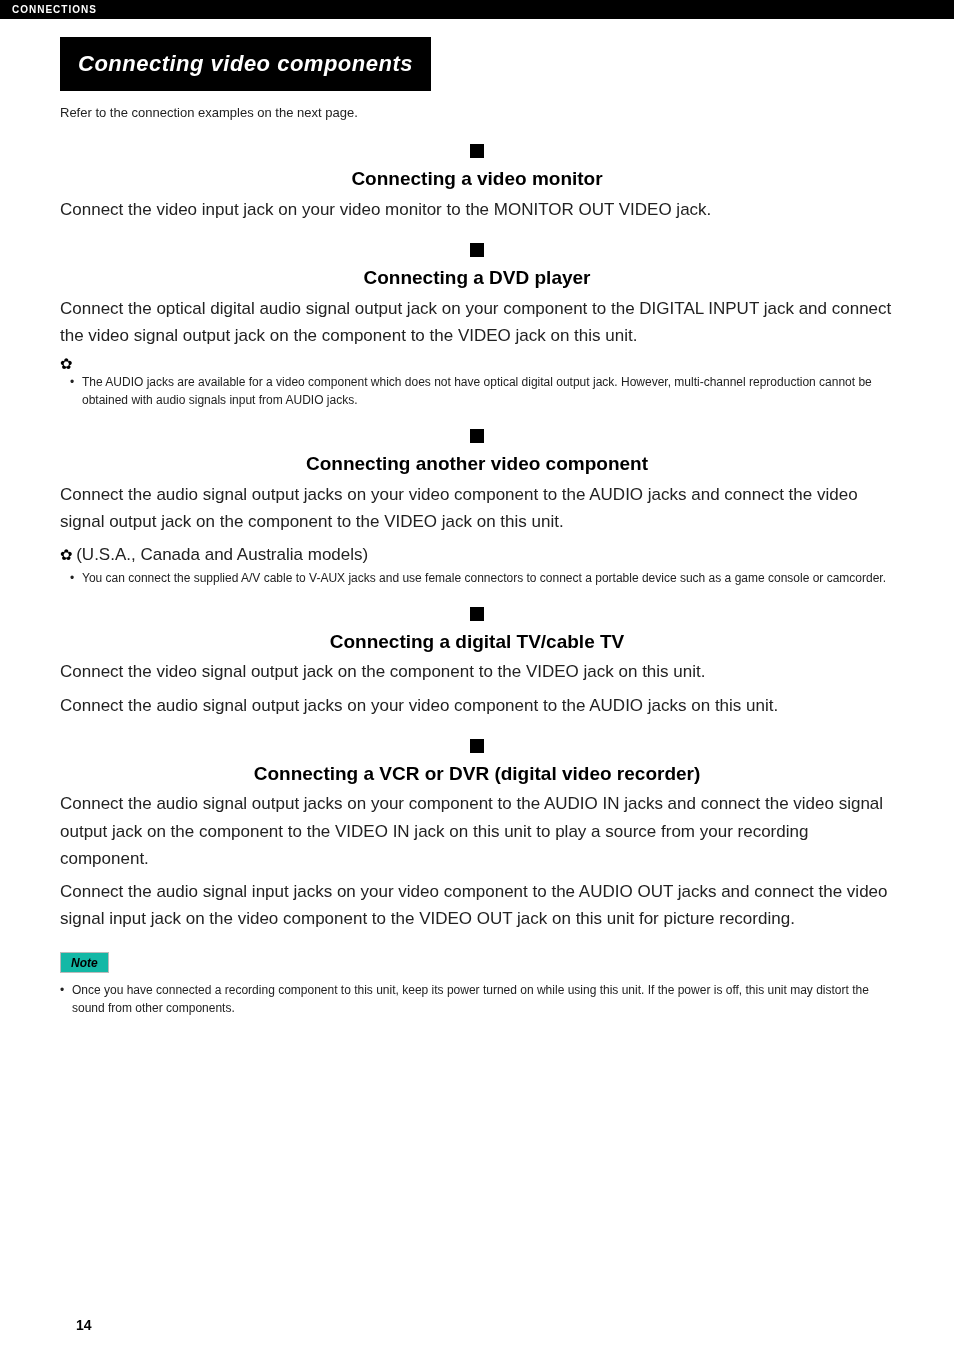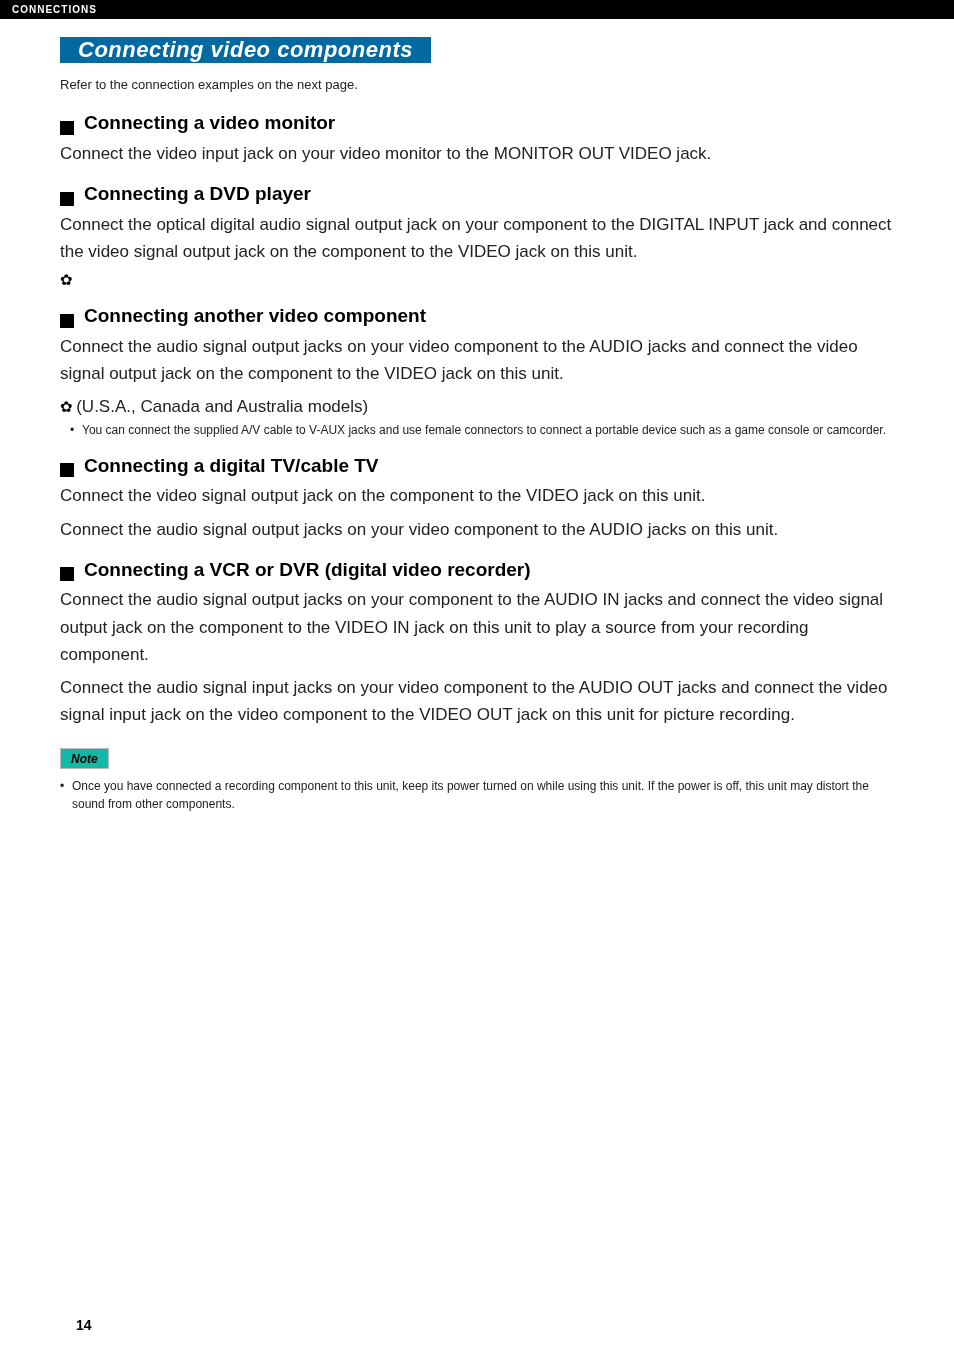--- a/index.html
+++ b/index.html
@@ -23,46 +23,47 @@
       padding: 4px 12px;
       font-size: 10px;
       font-weight: bold;
       letter-spacing: 1px;
       text-transform: uppercase;
     }
     .content {
       padding: 18px 60px 40px 60px;
     }
     .page-title-box {
-      background: #0369a1;
+      background: #000000;
       display: inline-block;
-      padding: 0 18px;
+      padding: 14px 18px;
       margin-bottom: 14px;
     }
     .page-title-box h1 {
       font-size: 22px;
       font-weight: bold;
       font-style: italic;
       color: #fff;
       font-family: Arial, Helvetica, sans-serif;
       letter-spacing: 0.5px;
     }
     .intro-text {
       font-size: 13px;
       margin-bottom: 20px;
       color: #222;
     }
     .section {
       margin-bottom: 16px;
     }
     .section-heading {
       display: flex;
-      align-items: flex-end;
+      align-items: center;
       gap: 10px;
       margin-bottom: 5px;
+      flex-direction: column;
     }
     .section-heading .bullet-square {
       display: inline-block;
       width: 14px;
       height: 14px;
       background: #000;
       flex-shrink: 0;
       margin-top: 4px;
     }
     .section-heading h2 {
@@ -165,20 +166,23 @@
     </div>
 
     
     <div class="section">
       <div class="section-heading">
         <span class="bullet-square"></span>
         <h2>Connecting a DVD player</h2>
       </div>
       <p class="section-body">Connect the optical digital audio signal output jack on your component to the DIGITAL INPUT jack and connect the video signal output jack on the component to the VIDEO jack on this unit.</p>
       <span class="sun-icon">✿</span>
+      <ul class="tip-list">
+        <li>The AUDIO jacks are available for a video component which does not have optical digital output jack. However, multi-channel reproduction cannot be obtained with audio signals input from AUDIO jacks.</li>
+      </ul>
     </div>
 
     
     <div class="section">
       <div class="section-heading">
         <span class="bullet-square"></span>
         <h2>Connecting another video component</h2>
       </div>
       <p class="section-body">Connect the audio signal output jacks on your video component to the AUDIO jacks and connect the video signal output jack on the component to the VIDEO jack on this unit.</p>
       <span class="sun-icon">✿</span>

